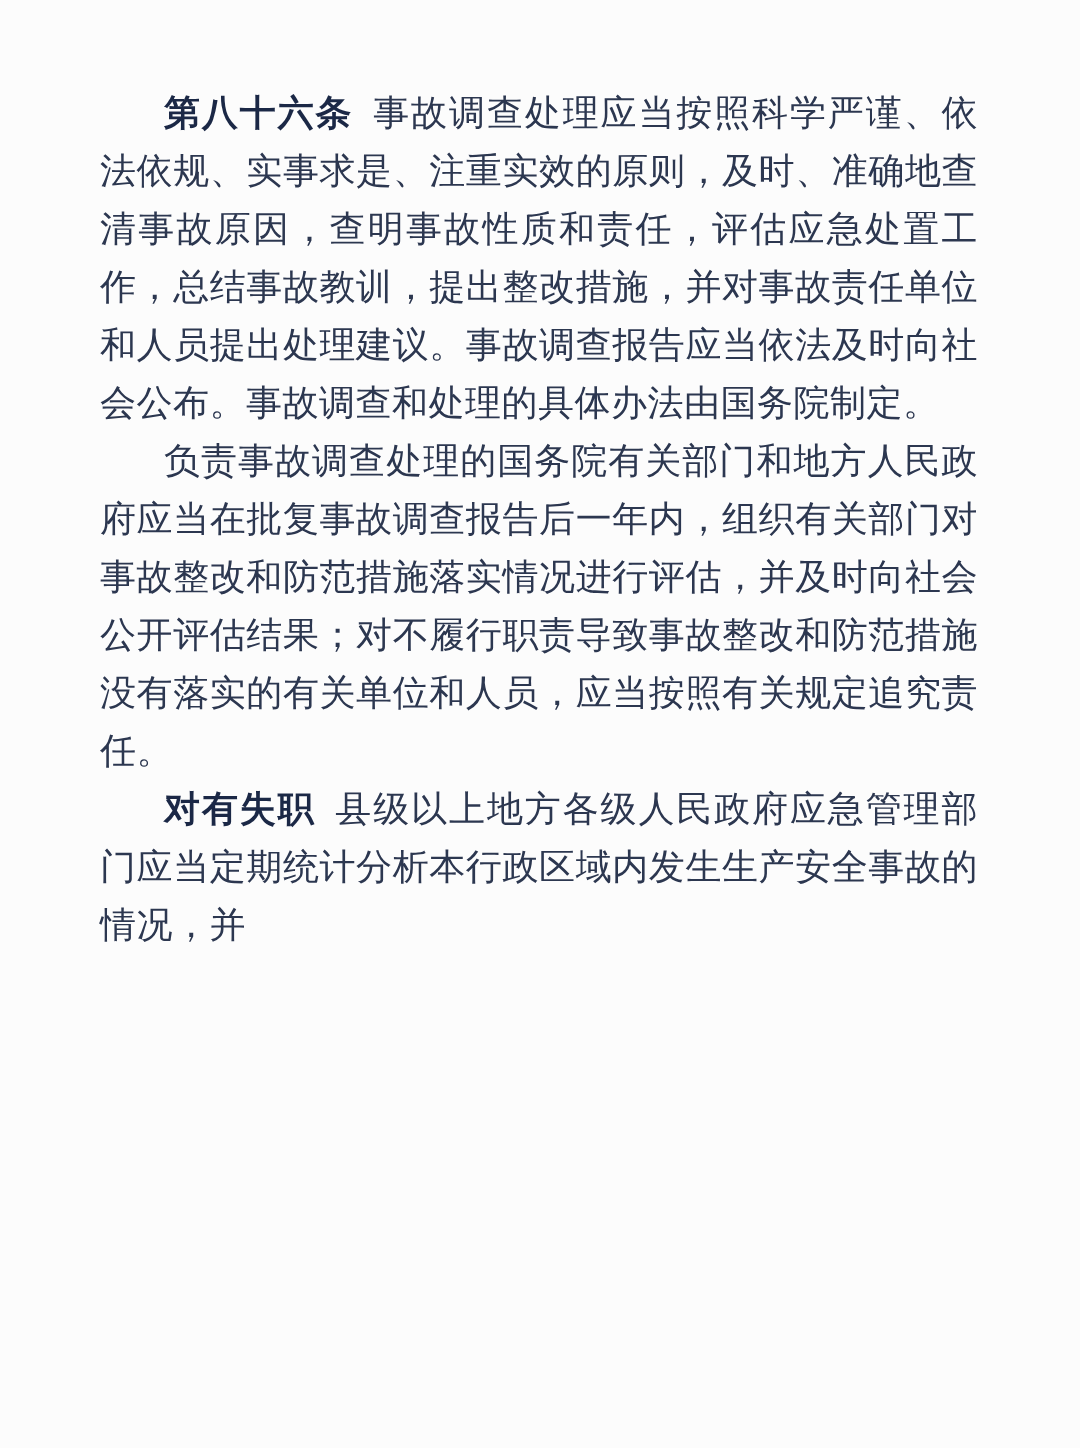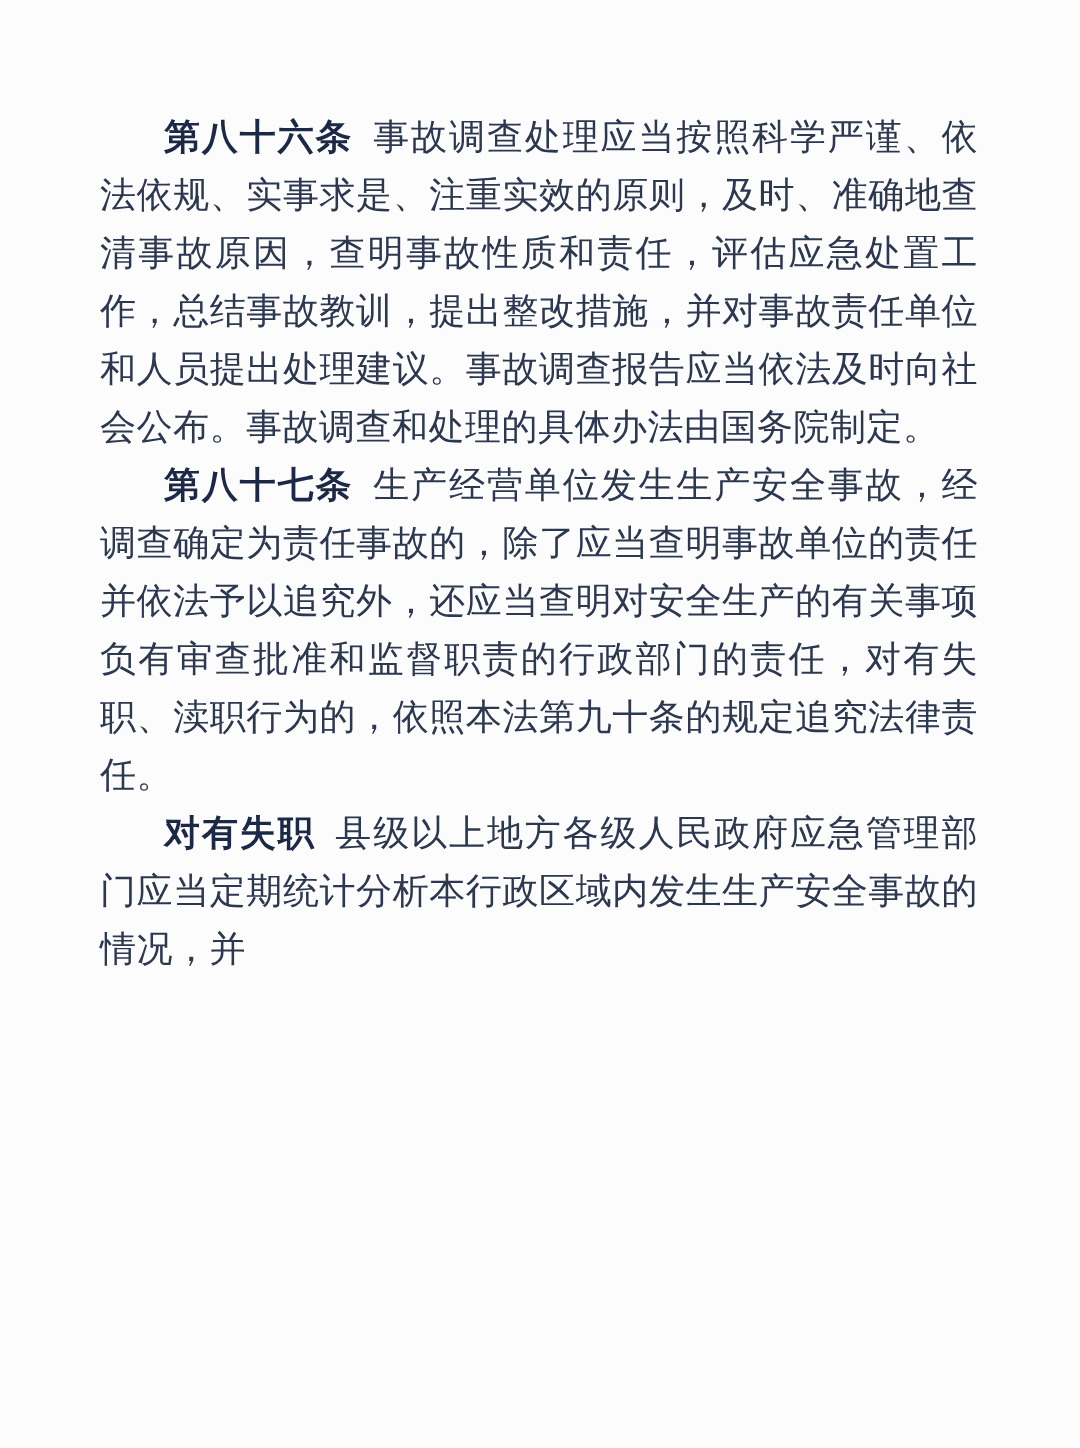--- a/index.html
+++ b/index.html
@@ -8,21 +8,21 @@
     background: #ffffff;
   }
   .page {
     position: relative;
     width: 1080px;
     height: 1448px;
     margin: 0 auto;
     background: #fcfcfc;
     overflow: hidden;
     box-sizing: border-box;
-    padding: 108px 102px 40px 100px;
+    padding: 84px 102px 40px 100px;
     font-family: "DejaVu Sans", "Liberation Sans", sans-serif;
   }
   .article-text {
     width: 100%;
   }
   .para {
     margin: 0;
     padding: 0;
     font-size: 36px;
     line-height: 58px;
@@ -47,24 +47,24 @@
 <body>
 
 <div class="page">
   <div class="article-text">
 
     <p class="para">
       <span class="para-heading">第八十六条</span><span>事故调查处理应当按照科学严谨、依法依规、实事求是、注重实效的原则，及时、准确地查清事故原因，查明事故性质和责任，评估应急处置工作，总结事故教训，提出整改措施，并对事故责任单位和人员提出处理建议。事故调查报告应当依法及时向社会公布。事故调查和处理的具体办法由国务院制定。</span>
     </p>
 
 
+    <p class="para">
+      <span>负责事故调查处理的国务院有关部门和地方人民政府应当在批复事故调查报告后一年内，组织有关部门对事故整改和防范措施落实情况进行评估，并及时向社会公开评估结果；对不履行职责导致事故整改和防范措施没有落实的有关单位和人员，应当按照有关规定追究责任。</span>
+    </p>
 
-    <p class="para">
-      <span class="para-heading">第八十七条</span><span>生产经营单位发生生产安全事故，经调查确定为责任事故的，除了应当查明事故单位的责任并依法予以追究外，还应当查明对安全生产的有关事项负有审查批准和监督职责的行政部门的责任，对有失职、渎职行为的，依照本法第九十条的规定追究法律责任。</span>
-    </p>
 
 
     <p class="para">
       <span class="para-heading">对有失职</span><span>县级以上地方各级人民政府应急管理部门应当定期统计分析本行政区域内发生生产安全事故的情况，并</span>
     </p>
 
   </div>
 </div>
 
 </body></html>

